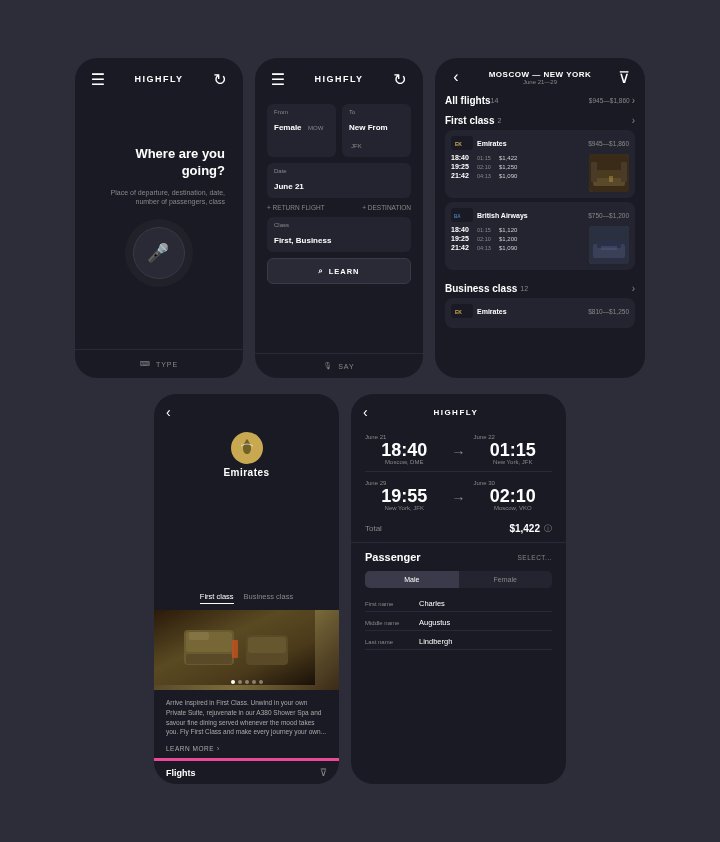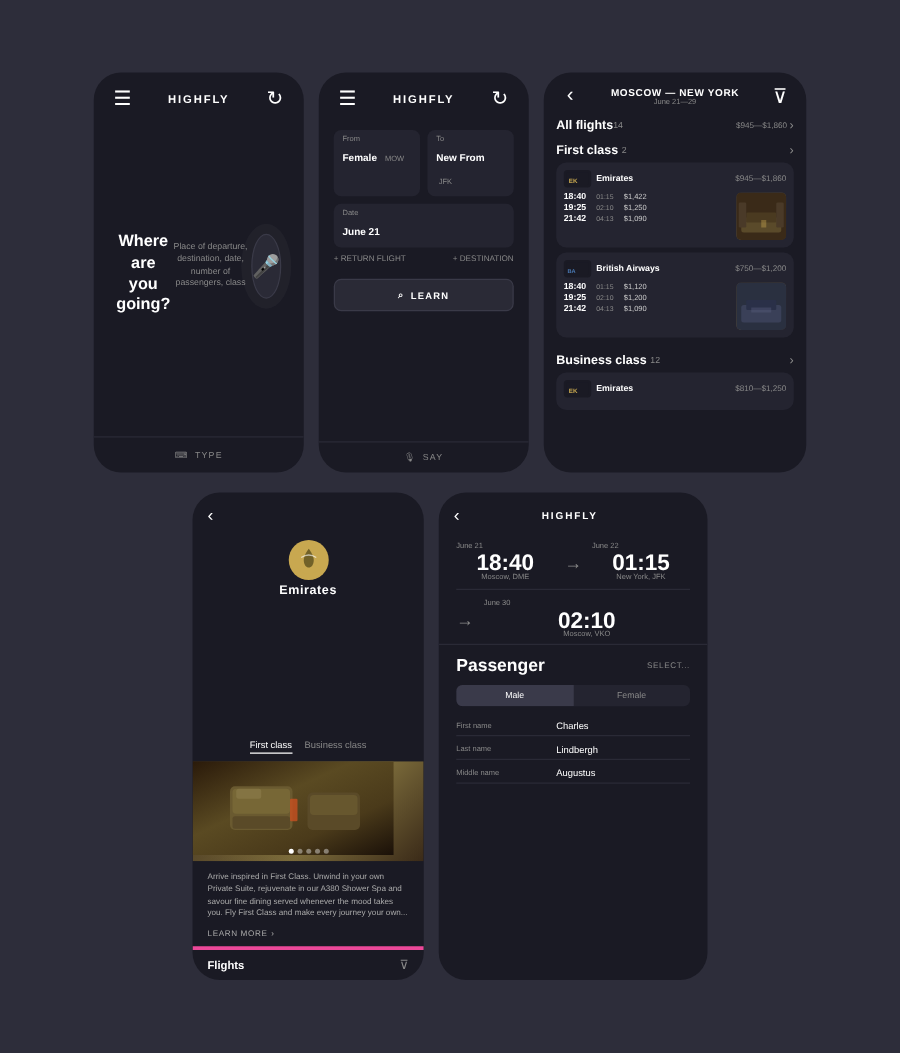--- a/index.html
+++ b/index.html
@@ -64,25 +64,25 @@
       height: 18px;
       display: flex;
       align-items: center;
       justify-content: center;
       cursor: pointer;
     }
 
     .screen-voice .content {
       flex: 1;
       display: flex;
-      flex-direction: row;
+      flex-direction: column;
       align-items: center;
       justify-content: center;
       padding: 0 18px;
-      text-align: center;
+      text-align: right;
     }
 
     .screen-voice .heading {
       font-size: 13px;
       font-weight: 700;
       margin-bottom: 8px;
       line-height: 1.3;
     }
 
     .screen-voice .subtext {
@@ -590,21 +590,21 @@
     }
 
     .passenger-header {
       display: flex;
       align-items: center;
       justify-content: space-between;
       margin-bottom: 8px;
     }
 
     .passenger-title {
-      font-size: 14px;
+      font-size: 11px;
       font-weight: 700;
     }
 
     .select-link {
       font-size: 6.5px;
       color: #888;
       letter-spacing: 0.5px;
     }
 
     .gender-toggle {
@@ -645,21 +645,20 @@
     .field-label {
       font-size: 6px;
       color: #888;
       width: 54px;
       flex-shrink: 0;
     }
 
     .field-value {
       font-size: 7.5px;
       color: #fff;
-      margin-left: 26px;
     }
   </style>
 </head>
 <body>
 
 <div class="screens-container">
 
   <div class="row">
 
     <div class="phone screen-voice">
@@ -719,20 +718,24 @@
         <div class="action-row">
           <div class="action-link">
             <span>+ RETURN FLIGHT</span>
           </div>
           <div style="flex:1"></div>
           <div class="action-link">
             <span>+ DESTINATION</span>
           </div>
         </div>
         <div class="form-row">
+          <div class="form-field">
+            <label>Class</label>
+            <span class="value">First, Business</span>
+          </div>
         </div>
         <button class="search-btn">
           <span>⌕</span>
           <span>LEARN</span>
         </button>
       </div>
       <div class="bottom-bar">
         <div class="bottom-btn">
           <span>🎙</span>
           <span>SAY</span>
@@ -970,49 +973,61 @@
         <div class="segment-info">
           <div class="segment-date">June 22</div>
           <div class="segment-time">01:15</div>
           <div class="segment-airport">New York, JFK</div>
         </div>
       </div>
 
       <div class="segment-divider"></div>
 
       <div class="flight-segment">
+        <div class="segment-info">
+          <div class="segment-date">June 29</div>
+          <div class="segment-time">19:55</div>
+          <div class="segment-airport">New York, JFK</div>
+        </div>
         <span class="arrow-right">→</span>
         <div class="segment-info">
           <div class="segment-date">June 30</div>
           <div class="segment-time">02:10</div>
           <div class="segment-airport">Moscow, VKO</div>
         </div>
       </div>
 
+      <div class="total-row">
+        <span class="total-label">Total</span>
+        <div style="display:flex;align-items:center;gap:4px;">
+          <span class="total-amount">$1,422</span>
+          <span style="font-size:8px;color:#888;">ⓘ</span>
+        </div>
+      </div>
 
       <div class="passenger-section">
         <div class="passenger-header">
           <span class="passenger-title">Passenger</span>
           <span class="select-link">SELECT...</span>
         </div>
         <div class="gender-toggle">
           <div class="gender-btn active">Male</div>
           <div class="gender-btn">Female</div>
         </div>
         <div class="form-fields">
           <div class="passenger-field">
             <span class="field-label">First name</span>
             <span class="field-value">Charles</span>
           </div>
           <div class="passenger-field">
+            <span class="field-label">Middle name</span>
+            <span class="field-value">Augustus</span>
+          </div>
+          <div class="passenger-field">
             <span class="field-label">Last name</span>
             <span class="field-value">Lindbergh</span>
           </div>
-          <div class="passenger-field">
-            <span class="field-label">Middle name</span>
-            <span class="field-value">Augustus</span>
-          </div>
         </div>
       </div>
     </div>
 
   </div>
 </div>
 
 </body></html>

